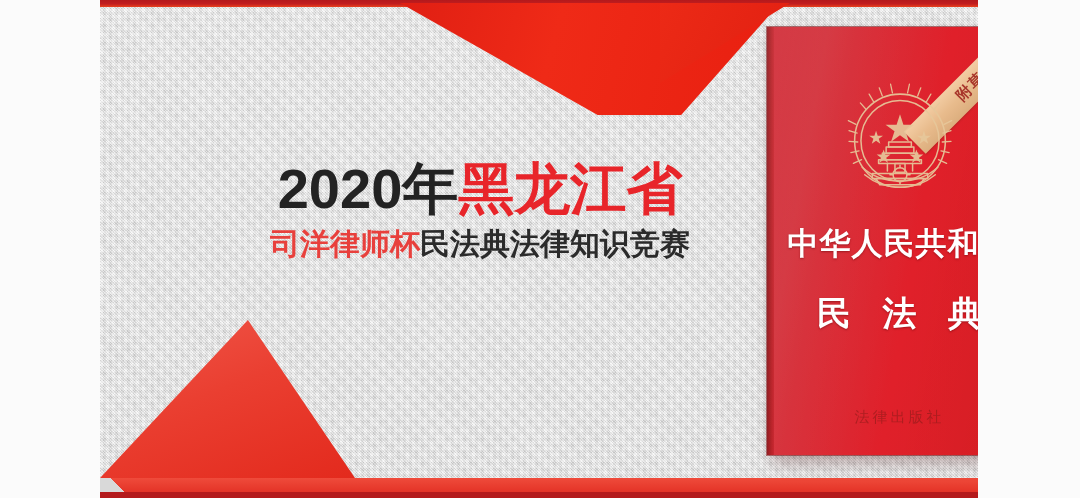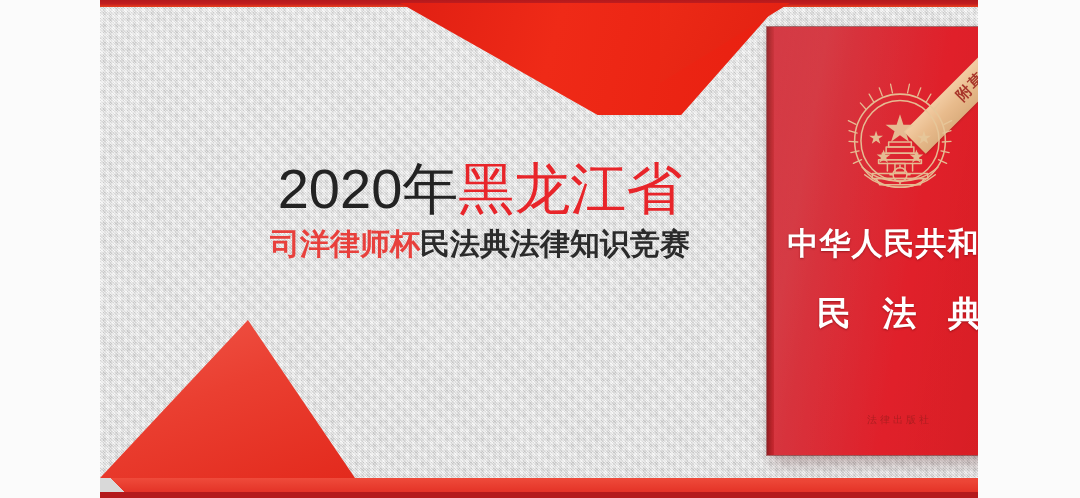--- a/index.html
+++ b/index.html
@@ -119,21 +119,21 @@
   .headline {
     position: absolute;
     left: 120px;
     top: 160px;
     width: 520px;
     text-align: center;
     user-select: none;
   }
   .line1 {
     font-size: 56px;
-    font-weight: normal;
+    font-weight: bold;
     line-height: 1.05;
     letter-spacing: 0px;
     white-space: nowrap;
   }
   .line1 .dark  { color: #232323; }
   .line1 .accent{ color: #e8252a; }
   .line2 {
     margin-top: 8px;
     font-size: 30px;
     font-weight: bold;
@@ -227,21 +227,21 @@
     font-size: 34px;
     letter-spacing: 11px;
     text-indent: 11px;
     line-height: 1.25;
   }
   .publisher {
     position: absolute;
     left: 0; right: 0;
     bottom: 28px;
     text-align: center;
-    font-size: 10px;
+    font-size: 15px;
     letter-spacing: 3px;
     color: #9b1c1c;
     opacity: 0.72;
   }
 </style>
 </head>
 <body>
 
 <div class="stage">
 

